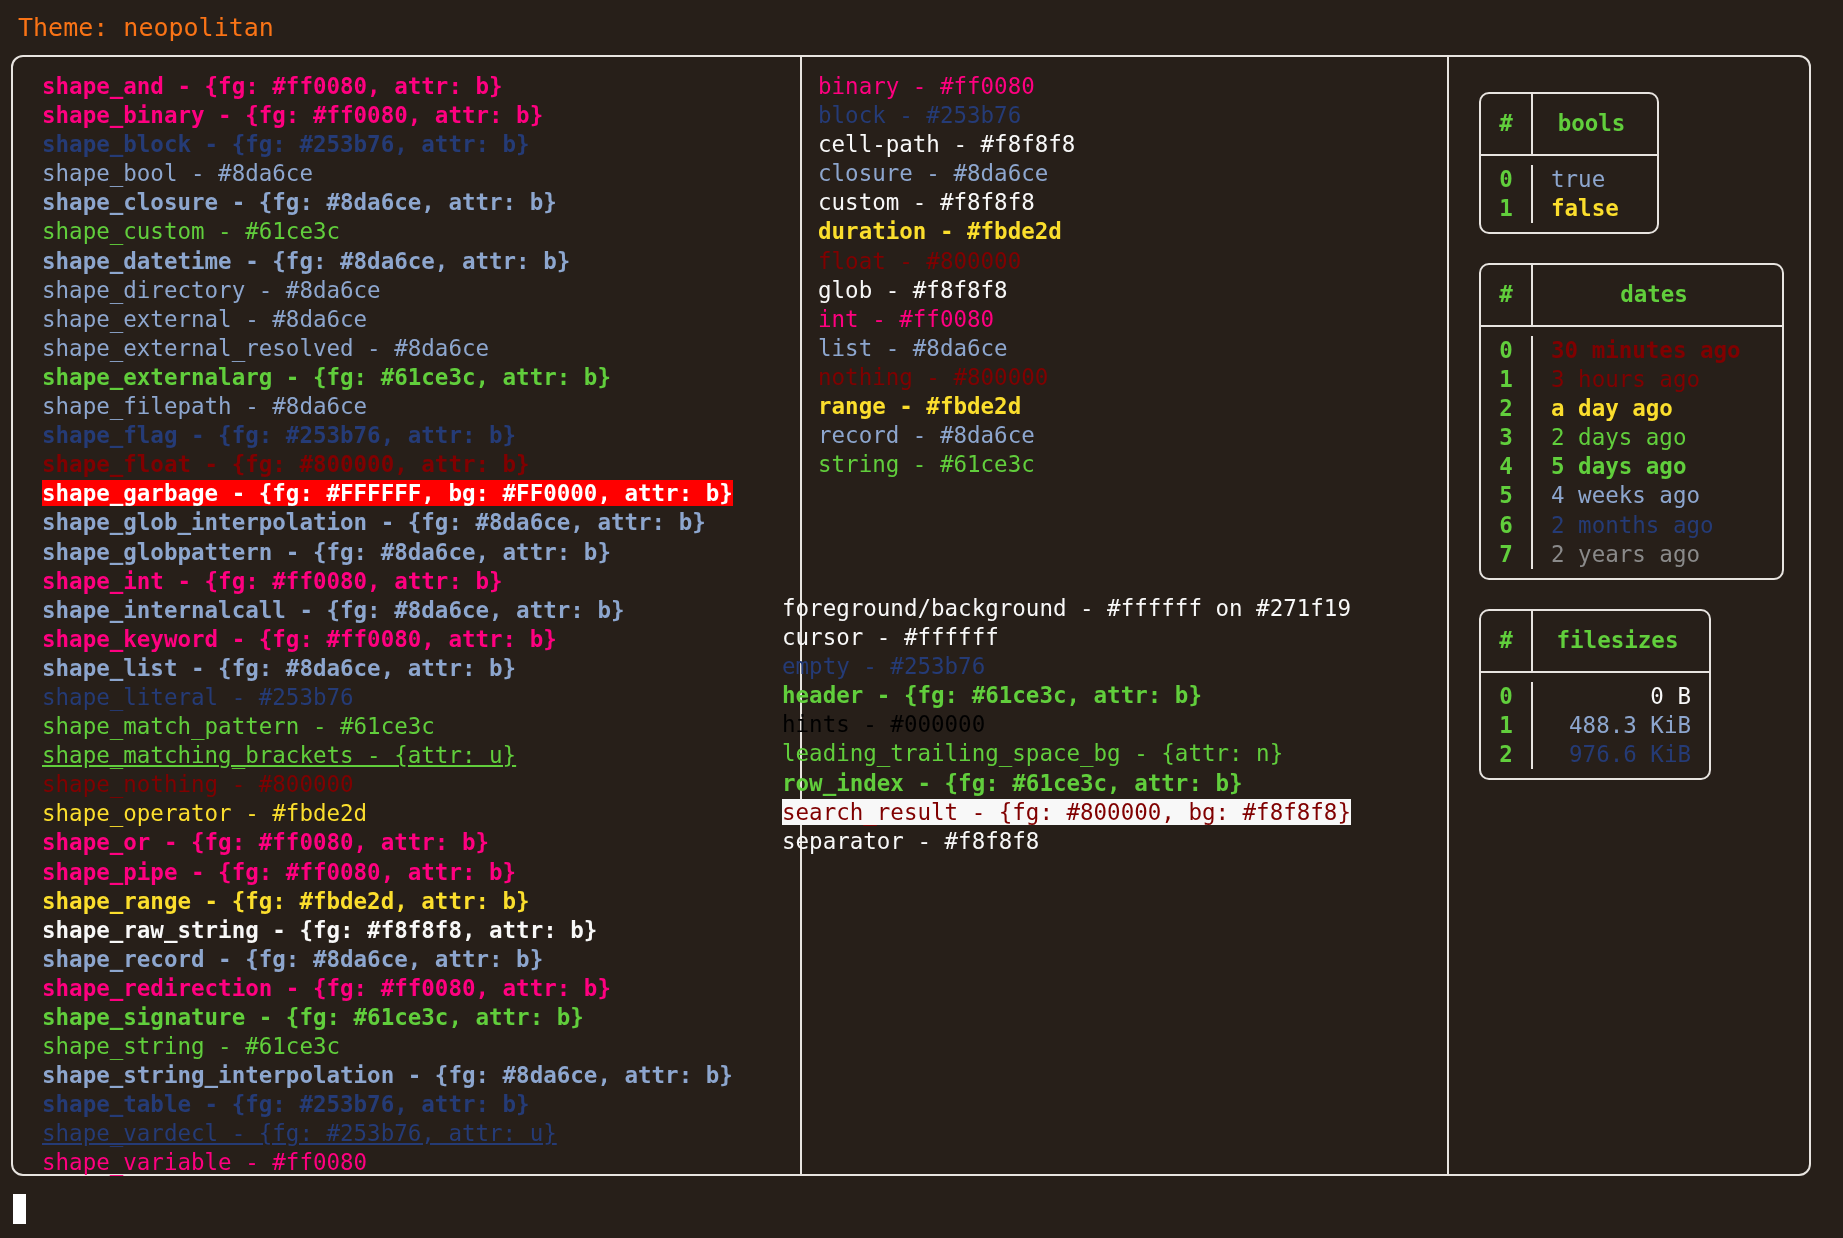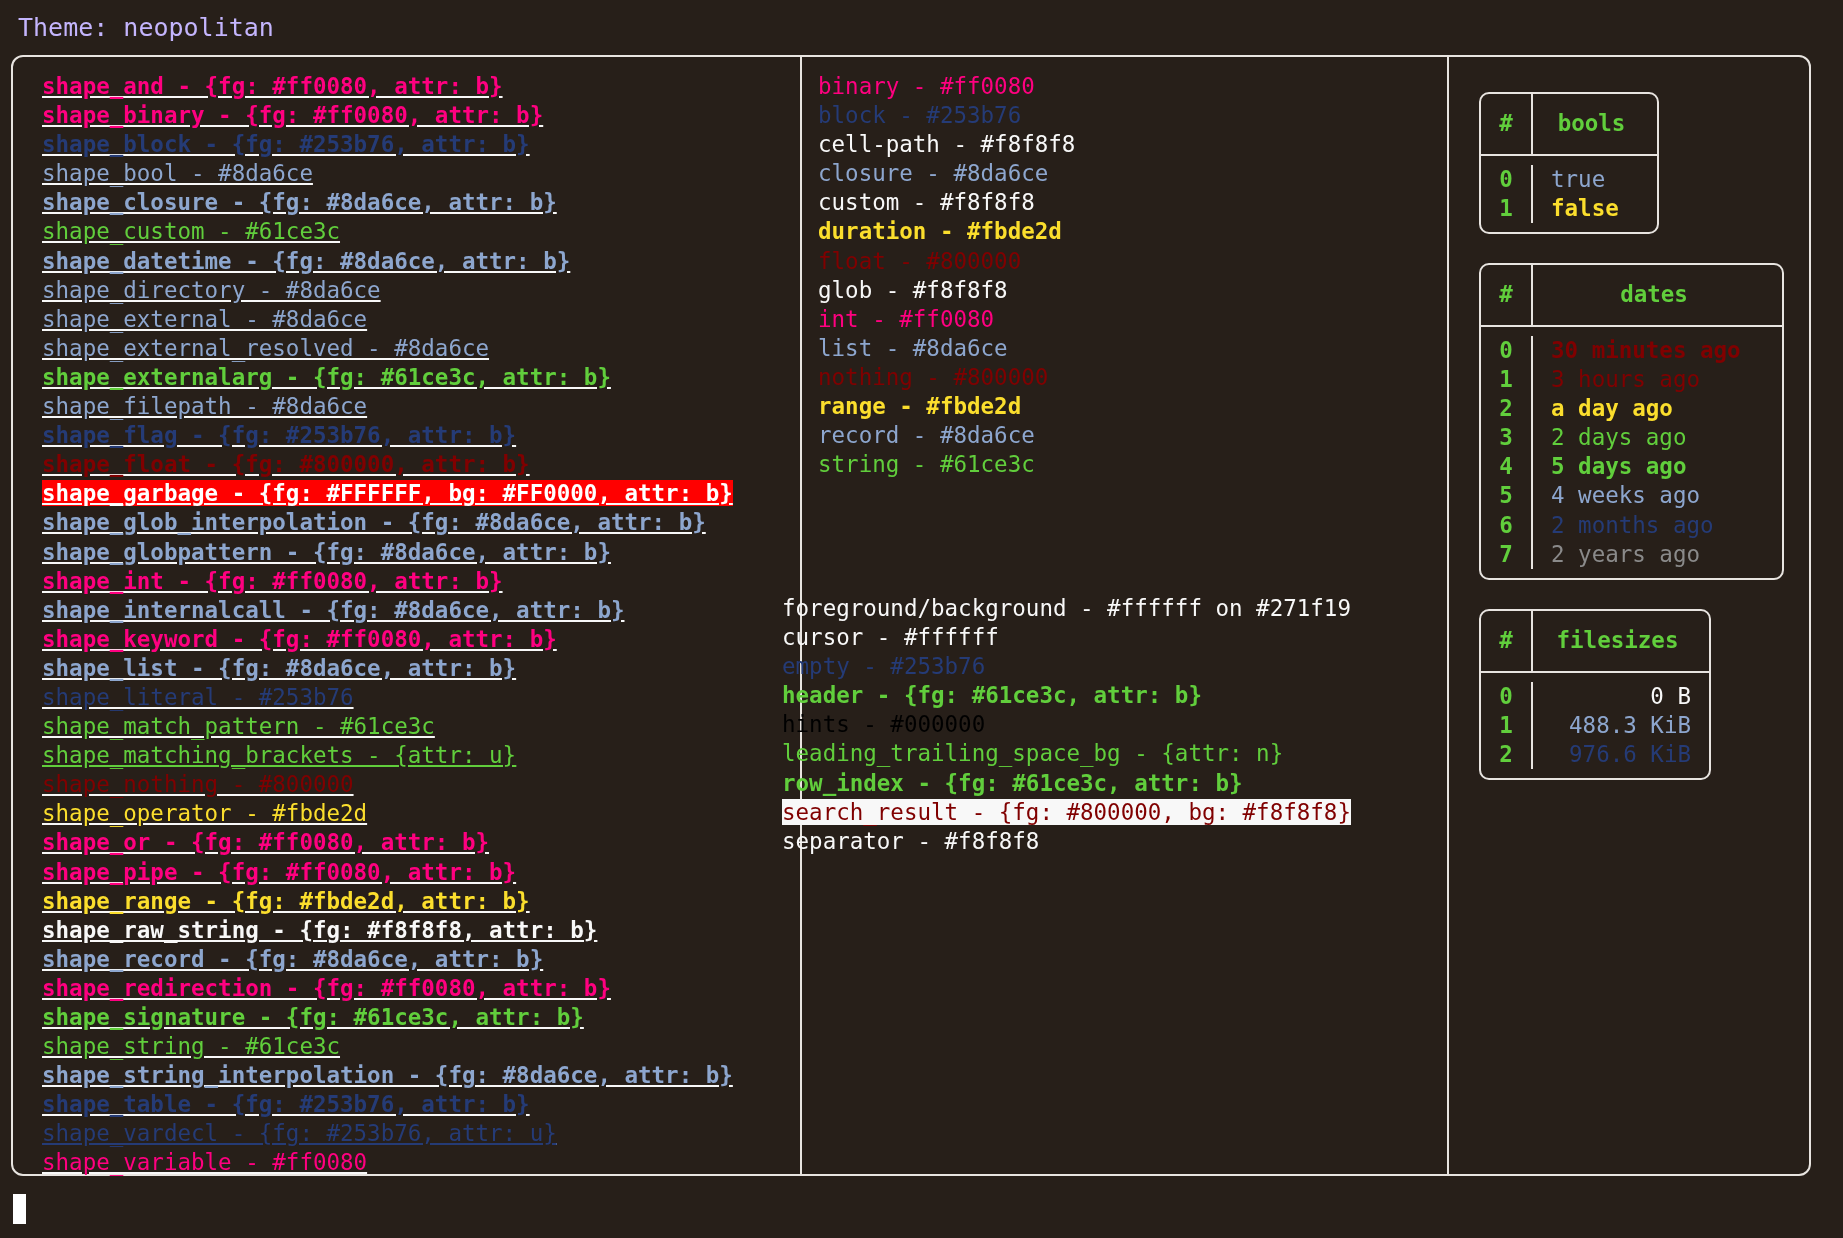--- a/index.html
+++ b/index.html
@@ -20,21 +20,21 @@
     height: 1238px;
     background: #271f19;
     box-sizing: border-box;
   }
   .title-line {
     position: absolute;
     left: 18px;
     top: 13px;
     font-size: 25px;
     line-height: 30px;
-    color: #c4b5fd;
+    color: #f97316;
     white-space: pre;
     letter-spacing: 0px;
   }
 
   
   .frame {
     position: absolute;
     left: 11px;
     top: 55px;
     width: 1800px;
@@ -54,21 +54,21 @@
   .vdiv.two { left: 1447px; }
 
   
   .col {
     position: absolute;
     white-space: pre;
     font-size: 22.5px;
     line-height: 29.1px;
   }
   .col .ln { display: block; height: 29.1px; }
-  .col-left  { left: 42px; top: 72px; text-decoration: underline; }
+  .col-left  { left: 42px; top: 72px; }
   .col-mid   { left: 818px; top: 72px; }
   .col-mid2  { left: 782px; top: 594px; }
 
   
   .tbl {
     position: absolute;
     border: 2px solid #e8e4e0;
     border-radius: 10px;
     box-sizing: border-box;
     font-size: 22.5px;

